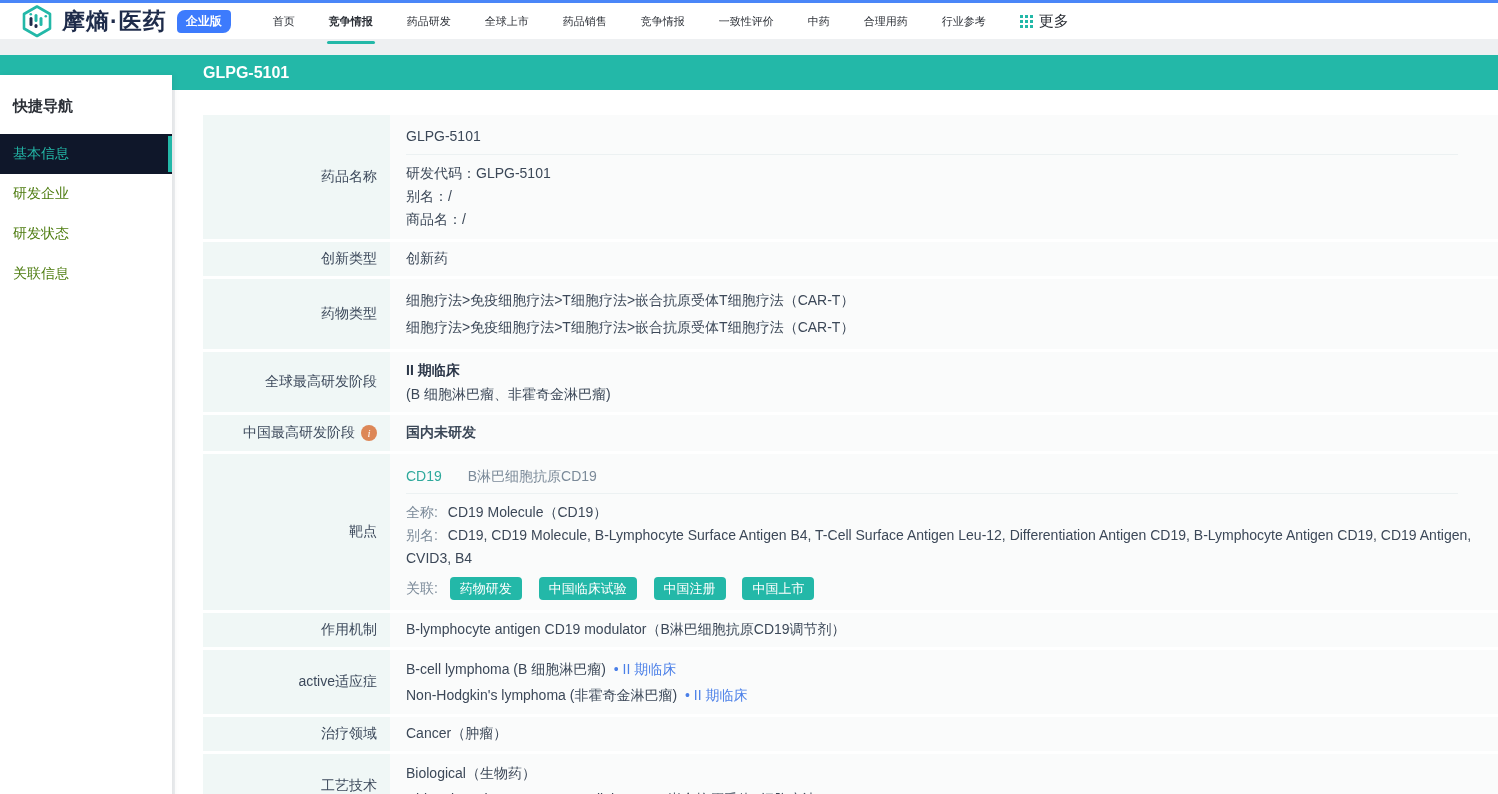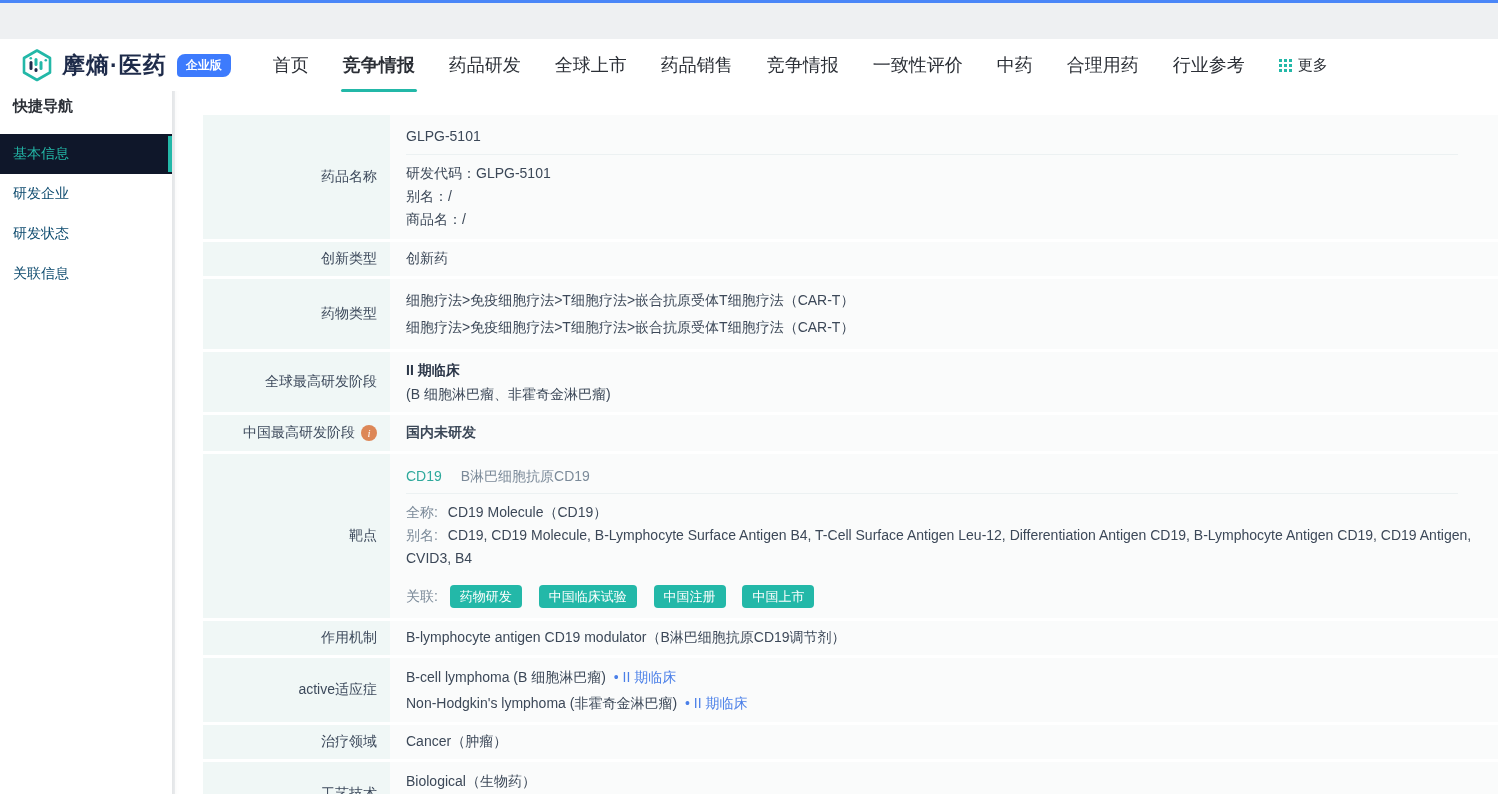--- a/index.html
+++ b/index.html
@@ -7,41 +7,41 @@
     --info-orange:#dd8757; --label-bg:#f0f7f6; --value-bg:#fafbfb;
   }
   *{box-sizing:border-box;margin:0;padding:0;}
   html,body{width:1498px;height:794px;overflow:hidden;}
   body{font-family:"Liberation Sans","DejaVu Sans",sans-serif;background:#eef0f2;position:relative;color:#3c4858;}
 
   
   .topline{position:absolute;left:0;top:0;width:100%;height:3px;background:var(--topline);z-index:5;}
 
   
-  .nav{position:absolute;left:0;top:3px;width:100%;height:52px;background:#fff;display:flex;align-items:center;padding-left:20px;z-index:4;margin-top:36px;}
+  .nav{position:absolute;left:0;top:3px;width:100%;height:36px;background:#fff;display:flex;align-items:center;padding-left:20px;z-index:4;}
   .logo{display:flex;align-items:center;gap:8px;cursor:pointer;}
   .logo-text{font-size:23px;font-weight:bold;color:#1e2b4a;letter-spacing:1px;}
   .badge{background:var(--badge-bg);color:#fff;font-size:12px;font-weight:bold;padding:3px 9px;border-radius:8px 4px 8px 4px;margin-left:2px;}
   .nav-items{display:flex;align-items:center;margin-left:42px;gap:34px;}
-  .nav-item{font-size:18px;color:#2b2f36;cursor:pointer;position:relative;white-space:nowrap;font-family:Liberation Serif, serif;}
+  .nav-item{font-size:11px;color:#2b2f36;cursor:pointer;position:relative;white-space:nowrap;font-family:Liberation Serif, serif;}
   .nav-item.active{font-weight:bold;}
   .nav-item.active::after{content:'';position:absolute;left:-2px;right:-2px;bottom:-15px;height:3px;border-radius:2px;background:var(--accent);}
   .nav-more{display:flex;align-items:center;gap:6px;margin-left:34px;cursor:pointer;}
   .grid-icon{display:grid;grid-template-columns:repeat(3,3px);grid-template-rows:repeat(3,3px);gap:2px;}
   .grid-icon i{background:var(--accent);width:3px;height:3px;display:block;}
   .nav-more span{font-size:15px;color:#2b2f36;}
 
   
   .greenbar{position:absolute;left:0;top:55px;width:100%;height:35px;background:var(--accent);z-index:1;}
   .greenbar .title{color:#fff;font-size:16px;font-weight:bold;line-height:35px;padding-left:203px;}
 
   
   .sidebar{position:absolute;left:0;top:75px;width:172px;height:731px;background:#fff;z-index:3;box-shadow:2px 0 6px rgba(0,0,0,.06);padding-top:14px;}
   .sidebar-title{font-size:15px;font-weight:bold;color:#2b2f36;padding:8px 12px 18px 13px;}
-  .side-item{height:40px;display:flex;align-items:center;padding-left:13px;font-size:14px;color:#0c4a6e;cursor:pointer;position:relative;}
+  .side-item{height:40px;display:flex;align-items:center;padding-left:13px;font-size:14px;color:#4d7c0f;cursor:pointer;position:relative;}
   .side-item.active{background:#0f172a;color:var(--accent);}
   .side-item.active::after{content:'';position:absolute;right:0;top:2px;bottom:2px;width:4px;background:var(--accent);}
 
   
   .content{position:absolute;left:175px;top:90px;right:0;bottom:0;background:#fff;z-index:2;padding:25px 0 0 28px;}
   .row{display:flex;}
   .row + .row{margin-top:3px;}
   .row .label{width:187px;flex:0 0 187px;background:var(--label-bg);display:flex;align-items:center;justify-content:flex-end;padding-right:13px;font-size:14px;color:#3d4a5c;text-align:right;}
   .row .value{flex:1;background:var(--value-bg);font-size:14px;color:#3c4858;}
   .sep{border-bottom:1px solid #ecf1f2;margin:5px 20px 7px 0;}
@@ -58,21 +58,21 @@
   .line-lg{line-height:27px;}
   .v-drug{padding:8px 20px 8px 16px;}
   .v-drug .primary{line-height:26px;}
   .v-stage{padding:6px 20px 6px 16px;}
   .v-stage .line{line-height:24px;}
   .v-single{padding:8px 16px;display:flex;align-items:center;min-height:34px;}
   .v-single-b{padding:9px 16px;display:flex;align-items:center;min-height:36px;}
   .v-target{padding:10px 20px 10px 16px;}
   .v-target .hline{line-height:24px;}
   .v-target .dline{line-height:23px;}
-  .tags-line{margin-top:15px;}
+  .tags-line{margin-top:7px;}
   .v-two{padding:6px 20px 6px 16px;}
   .v-two .line2{line-height:26px;}
 </style>
 </head>
 <body>
 
 <div class="topline"></div>
 
 <div class="nav">
   <div class="logo">
@@ -176,21 +176,21 @@
       <span class="info-icon">i</span>
     </div>
     <div class="value v-single-b bold">国内未研发</div>
   </div>
 
   <div class="row">
     <div class="label">靶点</div>
     <div class="value v-target">
       <div class="hline">
         <span class="teal-link">CD19</span>
-        <span class="muted" style="margin-left:15px;">B淋巴细胞抗原CD19</span>
+        <span class="muted" style="margin-left:22px;">B淋巴细胞抗原CD19</span>
       </div>
       <div class="sep"></div>
       <div class="dline">
         <span class="muted">全称:</span>
         <span style="margin-left:6px;">CD19 Molecule（CD19）</span>
       </div>
       <div class="dline">
         <span class="muted">别名:</span>
         <span style="margin-left:6px;">CD19, CD19 Molecule, B-Lymphocyte Surface Antigen B4, T-Cell Surface Antigen Leu-12, Differentiation Antigen CD19, B-Lymphocyte Antigen CD19, CD19 Antigen, CVID3, B4</span>
       </div>

